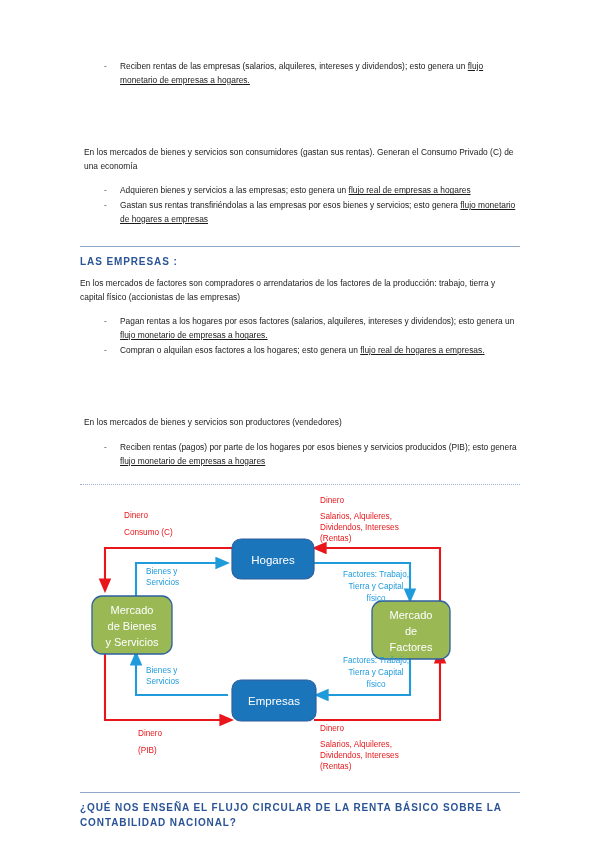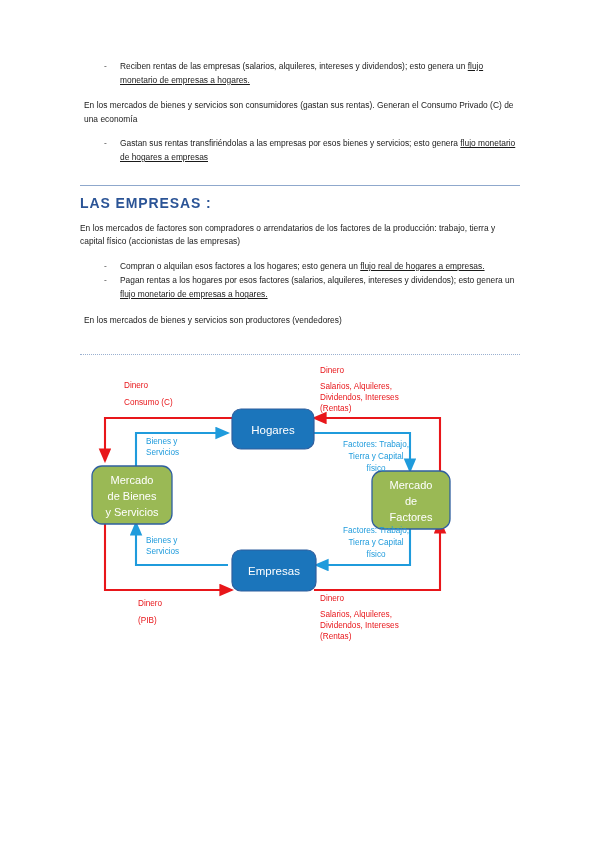--- a/index.html
+++ b/index.html
@@ -31,20 +31,21 @@
   .para {
     font-size: 8.4px;
     line-height: 1.62;
     color: #1a1a1a;
     margin: 0 0 4px 0;
     text-align: left;
     letter-spacing: 0.02px;
   }
   .para.indent-left {
     padding-left: 4px;
+    margin-top: 47px;
   }
   .u { text-decoration: underline; }
 
   
   ul.dash {
     list-style: none;
     margin: 0 0 5px 0;
     padding: 0;
   }
   ul.dash > li {
@@ -73,21 +74,21 @@
     height: 0;
     border-top: 1.3px solid #8fa8cc;
     margin: 0 0 7px 0;
   }
   .rule-dotted {
     height: 0;
     border-top: 1.4px dotted #9ab0d0;
     margin: 0 0 6px 0;
   }
   .heading {
-    font-size: 14px;
+    font-size: 10px;
     font-weight: bold;
     color: #2b5496;
     letter-spacing: 0.9px;
     line-height: 1.5;
     margin: 0 0 8px 0;
   }
 
   
   .diagram-wrap {
     position: relative;
@@ -139,46 +140,48 @@
       <li><span>Reciben rentas de las empresas (salarios, alquileres, intereses y dividendos); esto genera un </span><span class="u">flujo monetario de empresas a hogares.</span></li>
     </ul>
 
     <div class="gap-sm"></div>
 
     <p class="para indent-left">En los mercados de bienes y servicios son consumidores (gastan sus rentas). Generan el Consumo Privado (C) de una economía</p>
 
     <div class="gap-sm"></div>
 
     <ul class="dash">
+      <li><span>Adquieren bienes y servicios a las empresas; esto genera un </span><span class="u">flujo real de empresas a hogares</span></li>
       <li><span>Gastan sus rentas transfiriéndolas a las empresas por esos bienes y servicios; esto genera </span><span class="u">flujo monetario de hogares a empresas</span></li>
     </ul>
 
     <div class="gap-lg"></div>
 
     <div class="heading-block">
       <div class="rule-solid"></div>
       <div class="heading">LAS EMPRESAS :</div>
     </div>
 
     <p class="para">En los mercados de factores son compradores o arrendatarios de los factores de la producción: trabajo, tierra y capital físico (accionistas de las empresas)</p>
 
     <div class="gap-sm"></div>
 
     <ul class="dash">
+      <li><span>Pagan rentas a los hogares por esos factores (salarios, alquileres, intereses y dividendos); esto genera un </span><span class="u">flujo monetario de empresas a hogares.</span></li>
       <li><span>Compran o alquilan esos factores a los hogares; esto genera un </span><span class="u">flujo real de hogares a empresas.</span></li>
-      <li><span>Pagan rentas a los hogares por esos factores (salarios, alquileres, intereses y dividendos); esto genera un </span><span class="u">flujo monetario de empresas a hogares.</span></li>
     </ul>
 
     <div class="gap-sm"></div>
 
     <p class="para indent-left">En los mercados de bienes y servicios son productores (vendedores)</p>
 
     <div class="gap-sm"></div>
 
     <ul class="dash">
+      <li><span>Reciben rentas (pagos) por parte de los hogares por esos bienes y servicios producidos (PIB); esto genera </span><span class="u">flujo monetario de empresas a hogares</span></li>
     </ul>
 
     <div class="gap-md"></div>
 
     <div class="heading-block">
       <div class="rule-dotted"></div>
     </div>
 
     <div class="diagram-wrap">
       <svg width="430" height="290" viewBox="0 0 430 290" xmlns="http://www.w3.org/2000/svg">
@@ -290,16 +293,20 @@
           <text class="lbl-red" x="240" y="240">Dinero</text>
           <text class="lbl-red" x="240" y="256">Salarios, Alquileres,</text>
           <text class="lbl-red" x="240" y="267">Dividendos, Intereses</text>
           <text class="lbl-red" x="240" y="278">(Rentas)</text>
         </g>
       </svg>
     </div>
 
     <div class="gap-md"></div>
 
+    <div class="heading-block">
+      <div class="rule-solid"></div>
+      <div class="heading">¿QUÉ NOS ENSEÑA EL FLUJO CIRCULAR DE LA RENTA BÁSICO SOBRE LA CONTABILIDAD NACIONAL?</div>
+    </div>
 
 
   </div>
 </div>
 
 </body></html>

